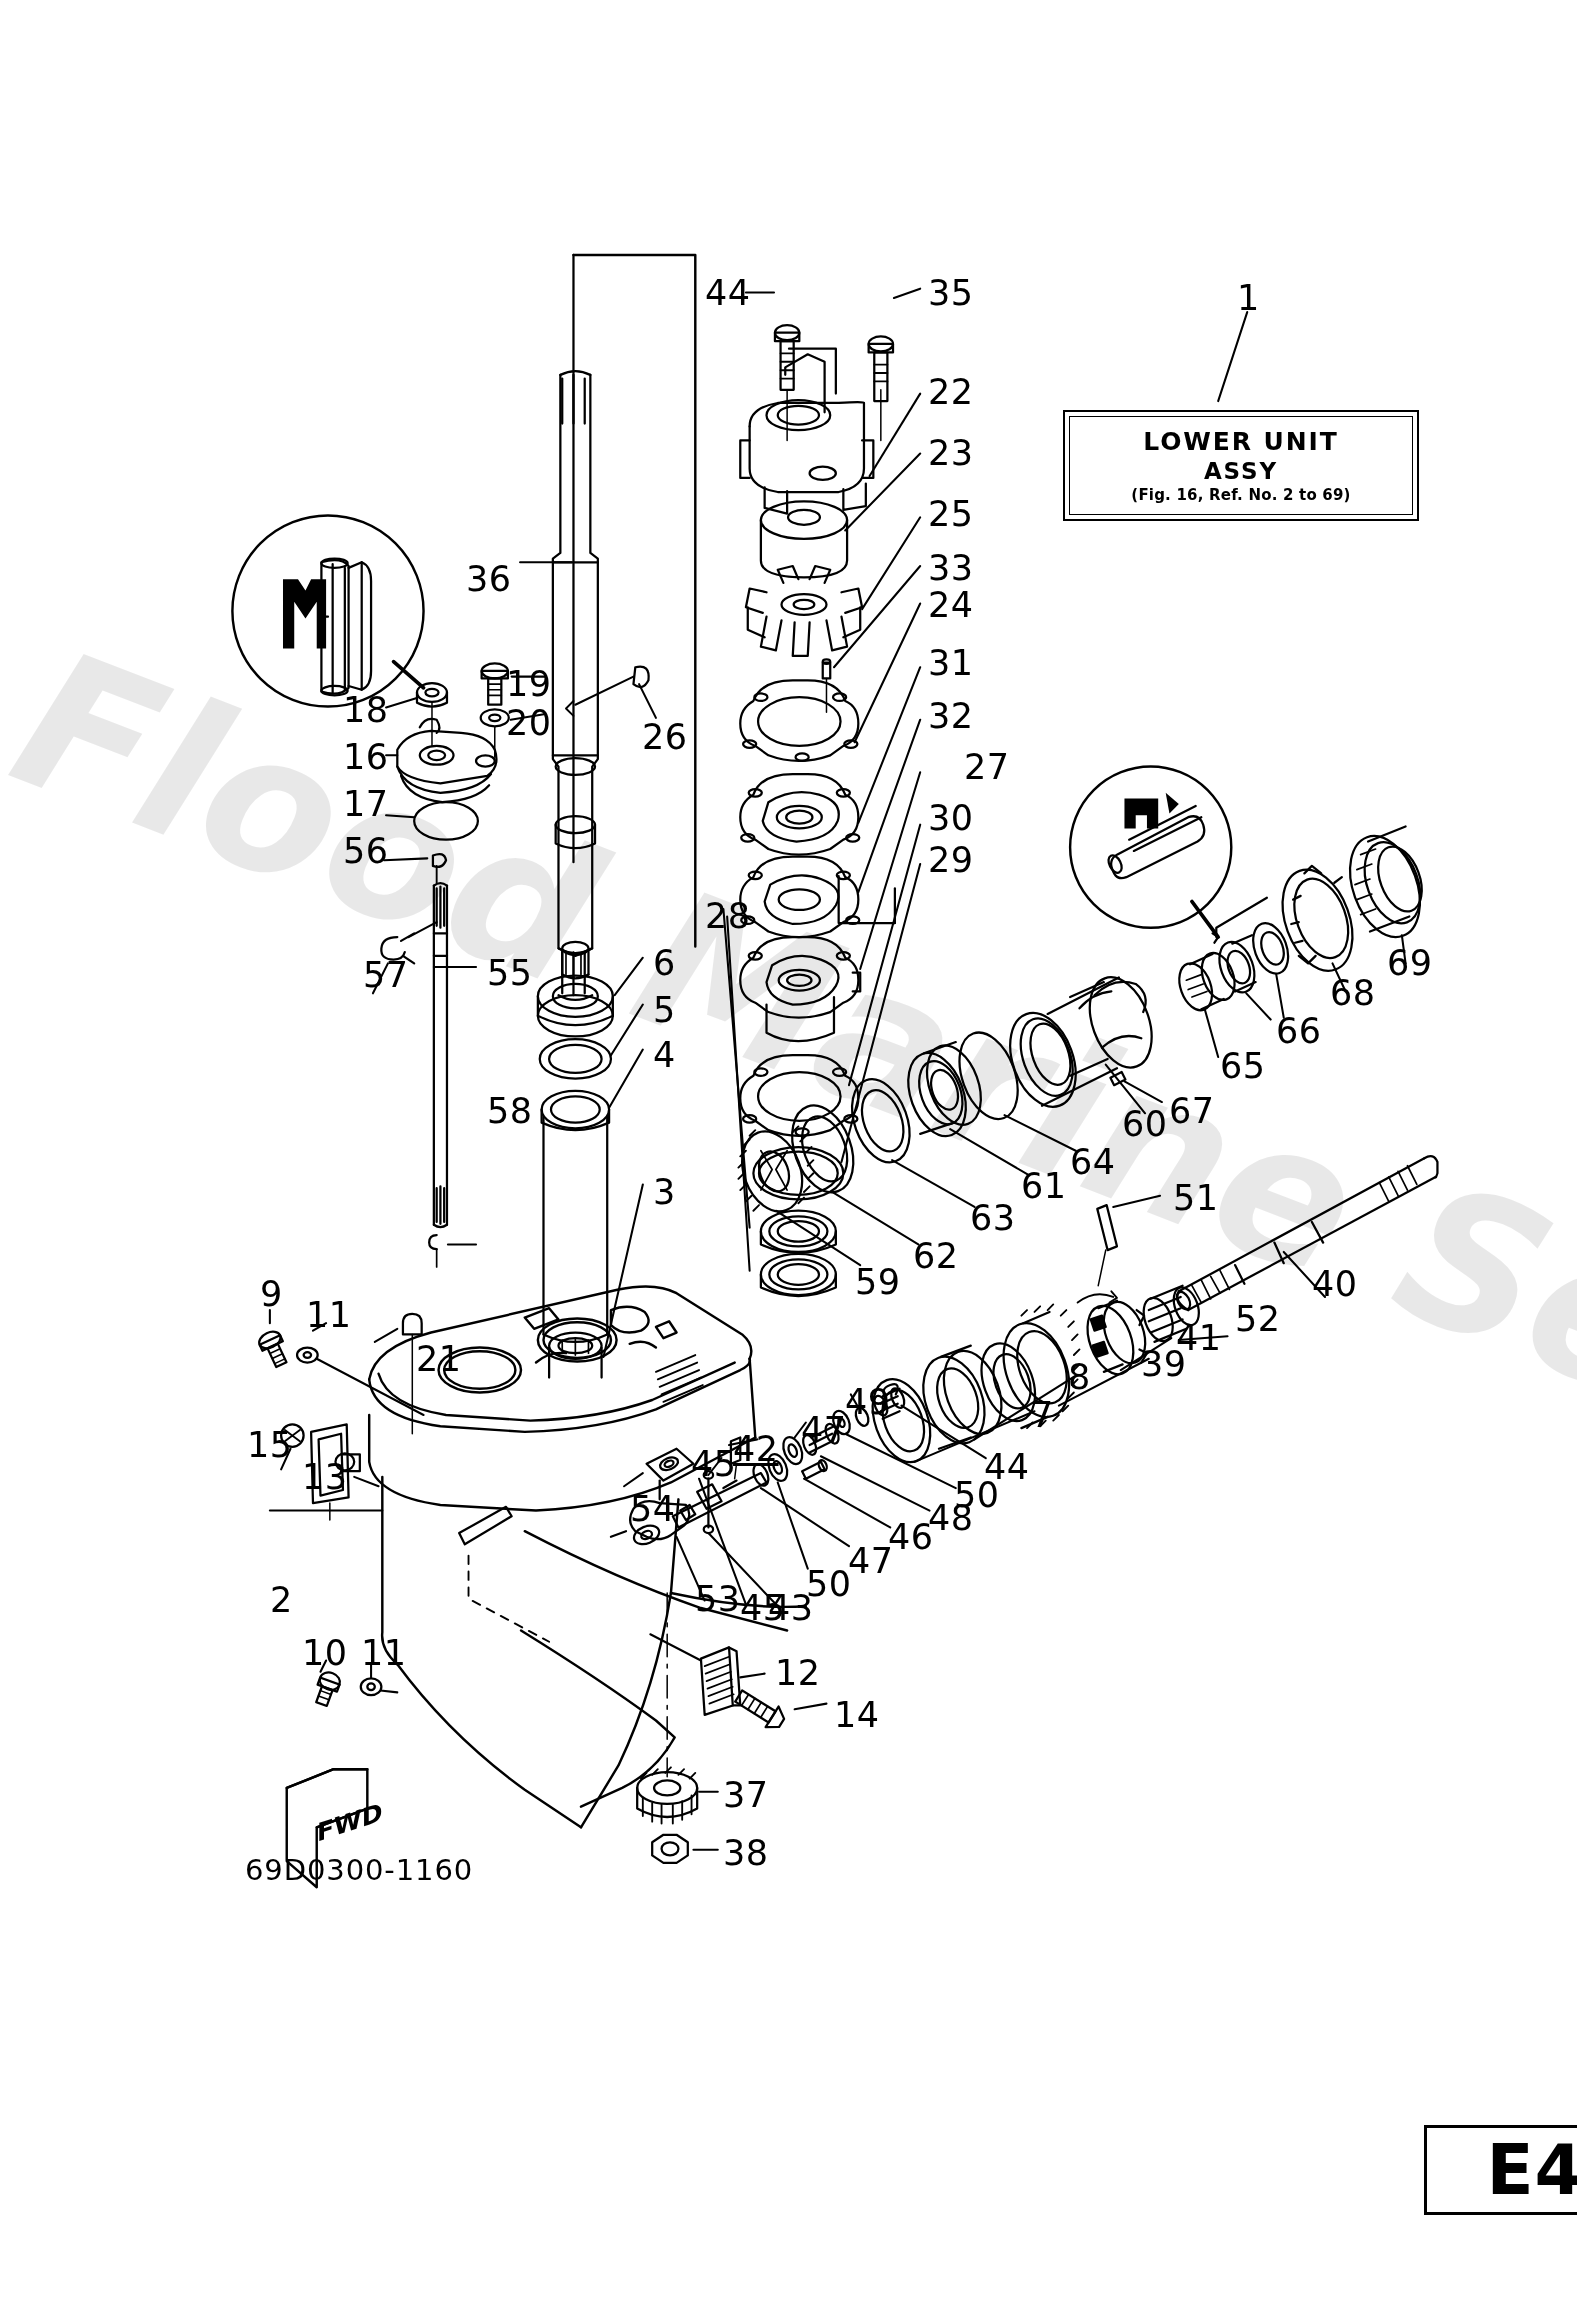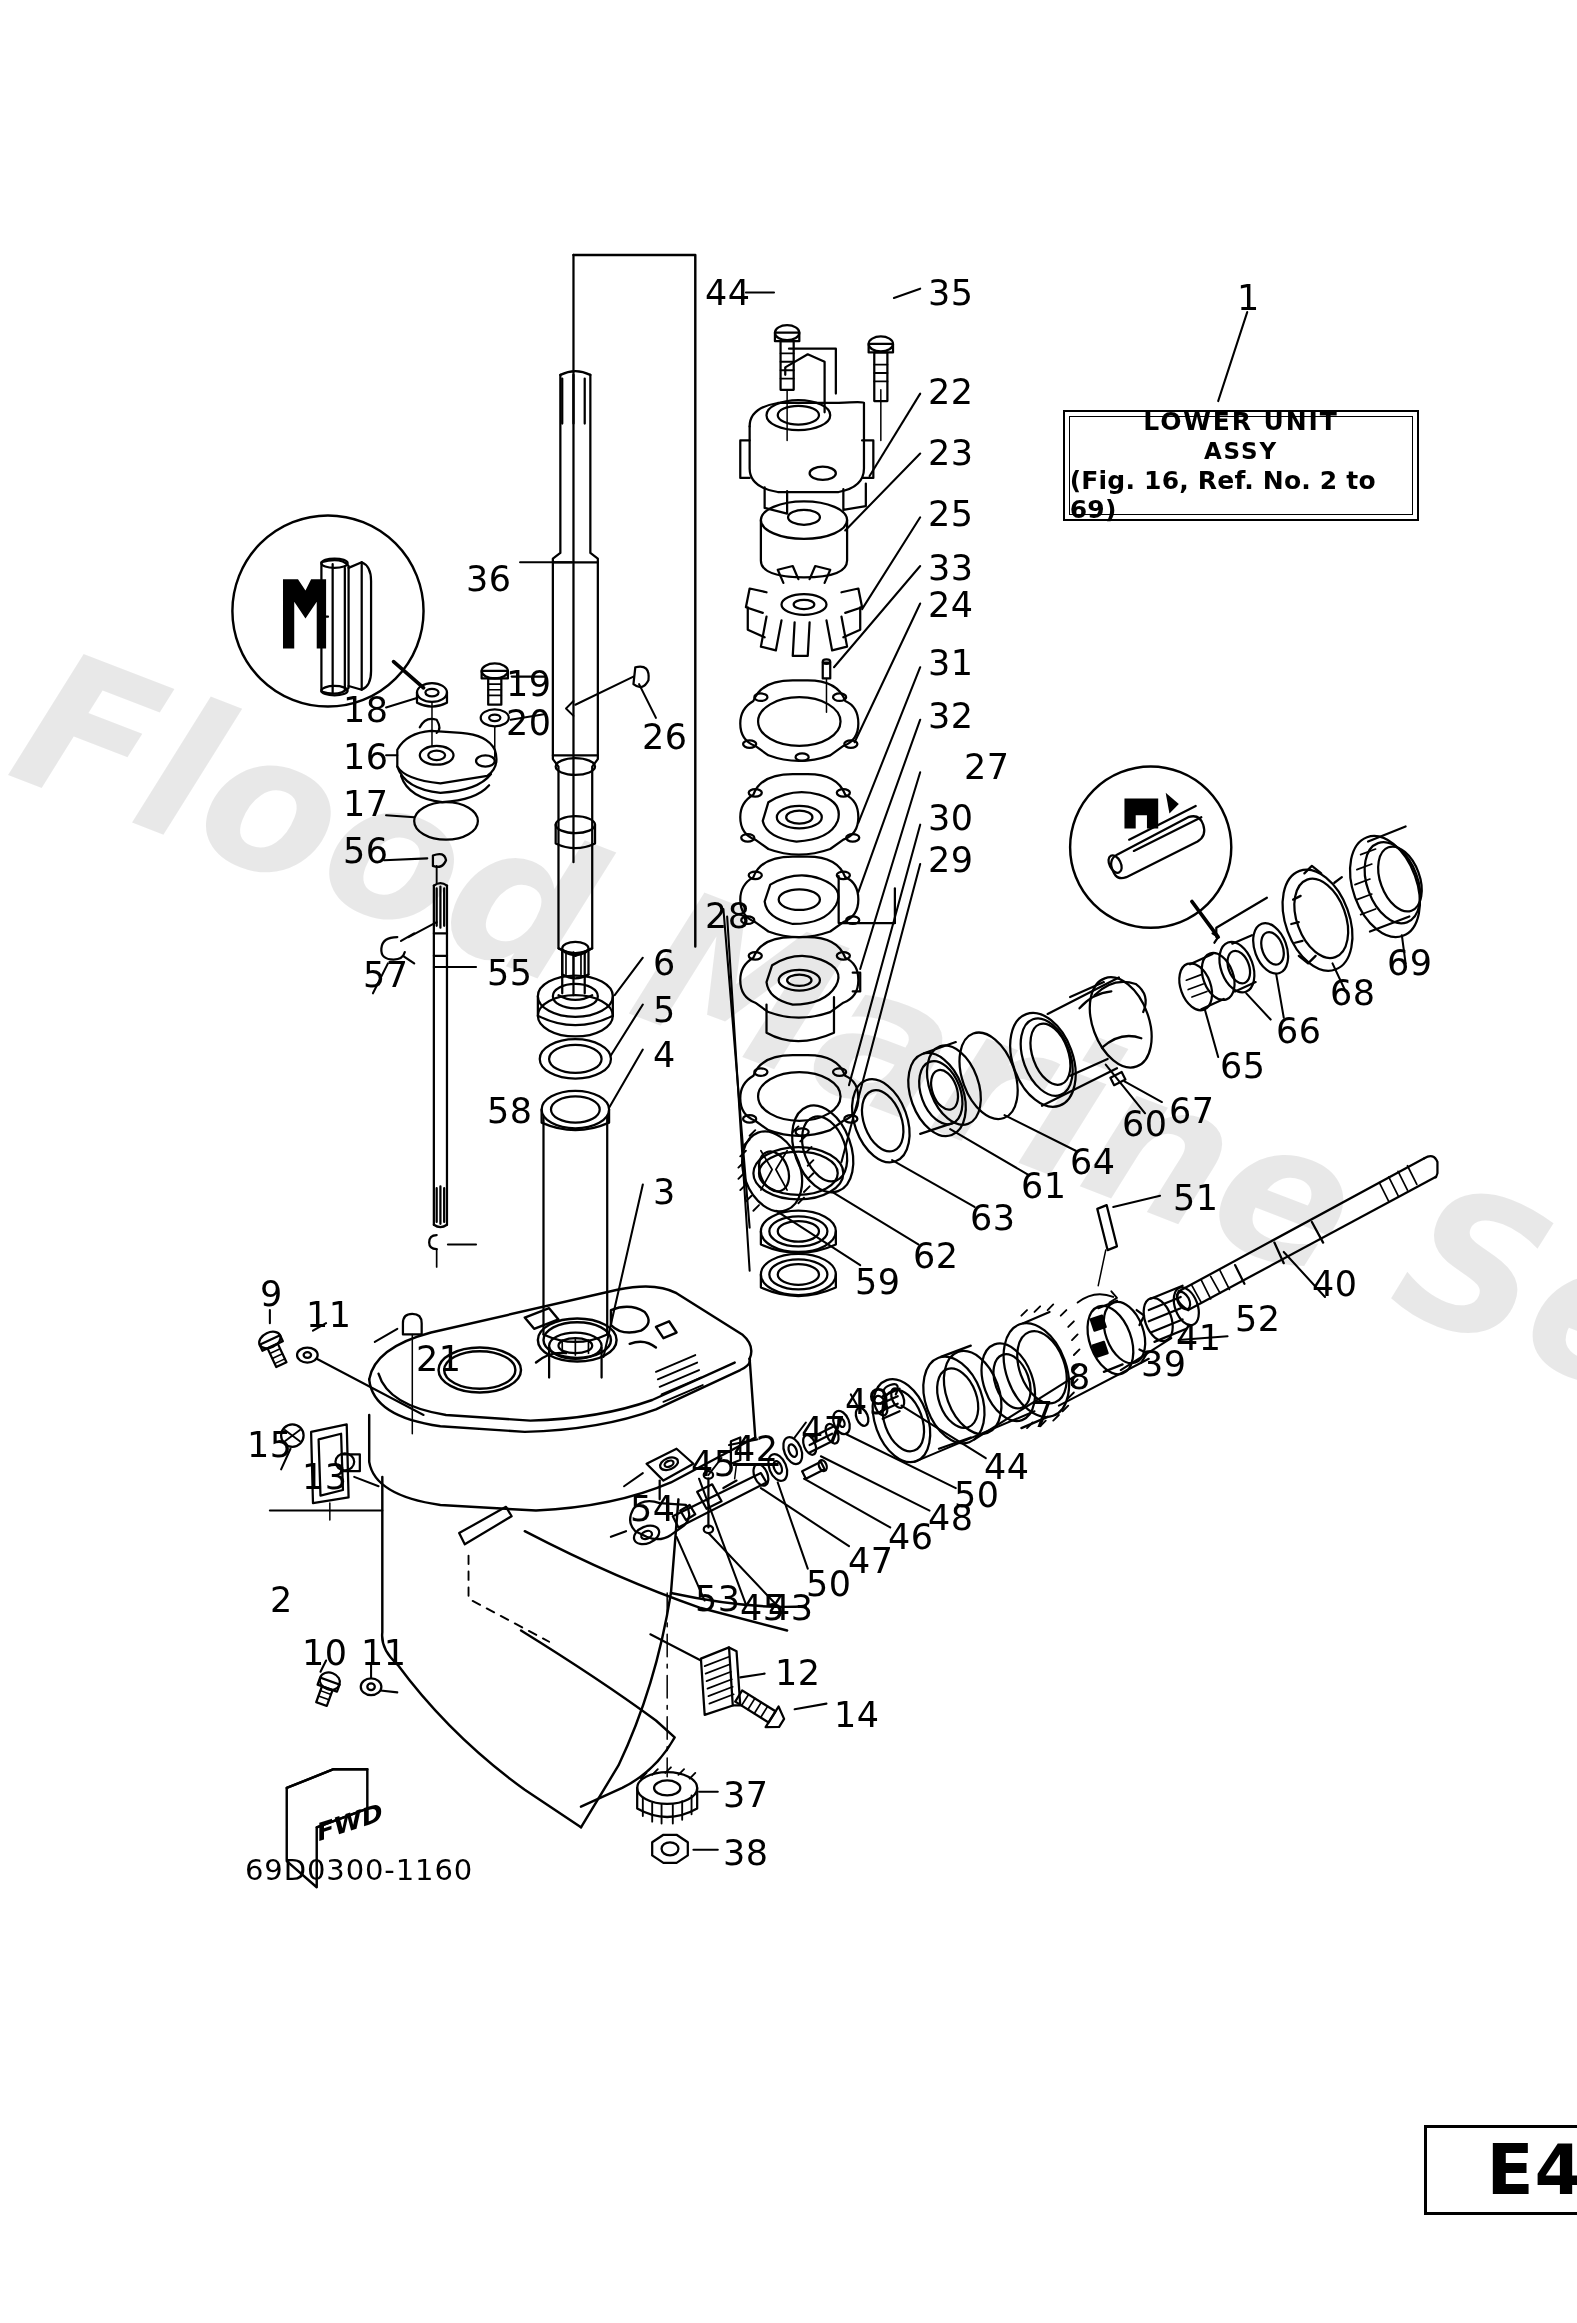--- a/index.html
+++ b/index.html
@@ -43,21 +43,21 @@
     border:2.8px solid #000;background:#fff;z-index:9;
     box-sizing:border-box;padding:3.7px;
   }
   #titlebox .inner{
     border:1.9px solid #000;width:100%;height:100%;box-sizing:border-box;
     display:flex;flex-direction:column;align-items:center;justify-content:center;
     gap:1.9px;
   }
   #titlebox .t1{font-family:"DejaVu Sans", sans-serif;font-weight:700;font-size:25px;letter-spacing:1.9px;}
   #titlebox .t2{font-family:"DejaVu Sans", sans-serif;font-weight:700;font-size:23px;letter-spacing:1.9px;}
-  #titlebox .t3{font-family:"DejaVu Sans", sans-serif;font-weight:700;font-size:25px;letter-spacing:0.2px;}
+  #titlebox .t3{font-family:"DejaVu Sans", sans-serif;font-weight:700;font-size:15px;letter-spacing:0.2px;}
 
   
   #partnum{
     position:absolute;left:245px;top:1853px;z-index:9;
     font-family:"DejaVu Sans", sans-serif;font-size:29px;letter-spacing:0.9px;
   }
   
   #fwdlabel{
     position:absolute;left:317px;top:1808px;z-index:9;
     font-family:"DejaVu Sans", sans-serif;font-weight:700;font-size:25px;

